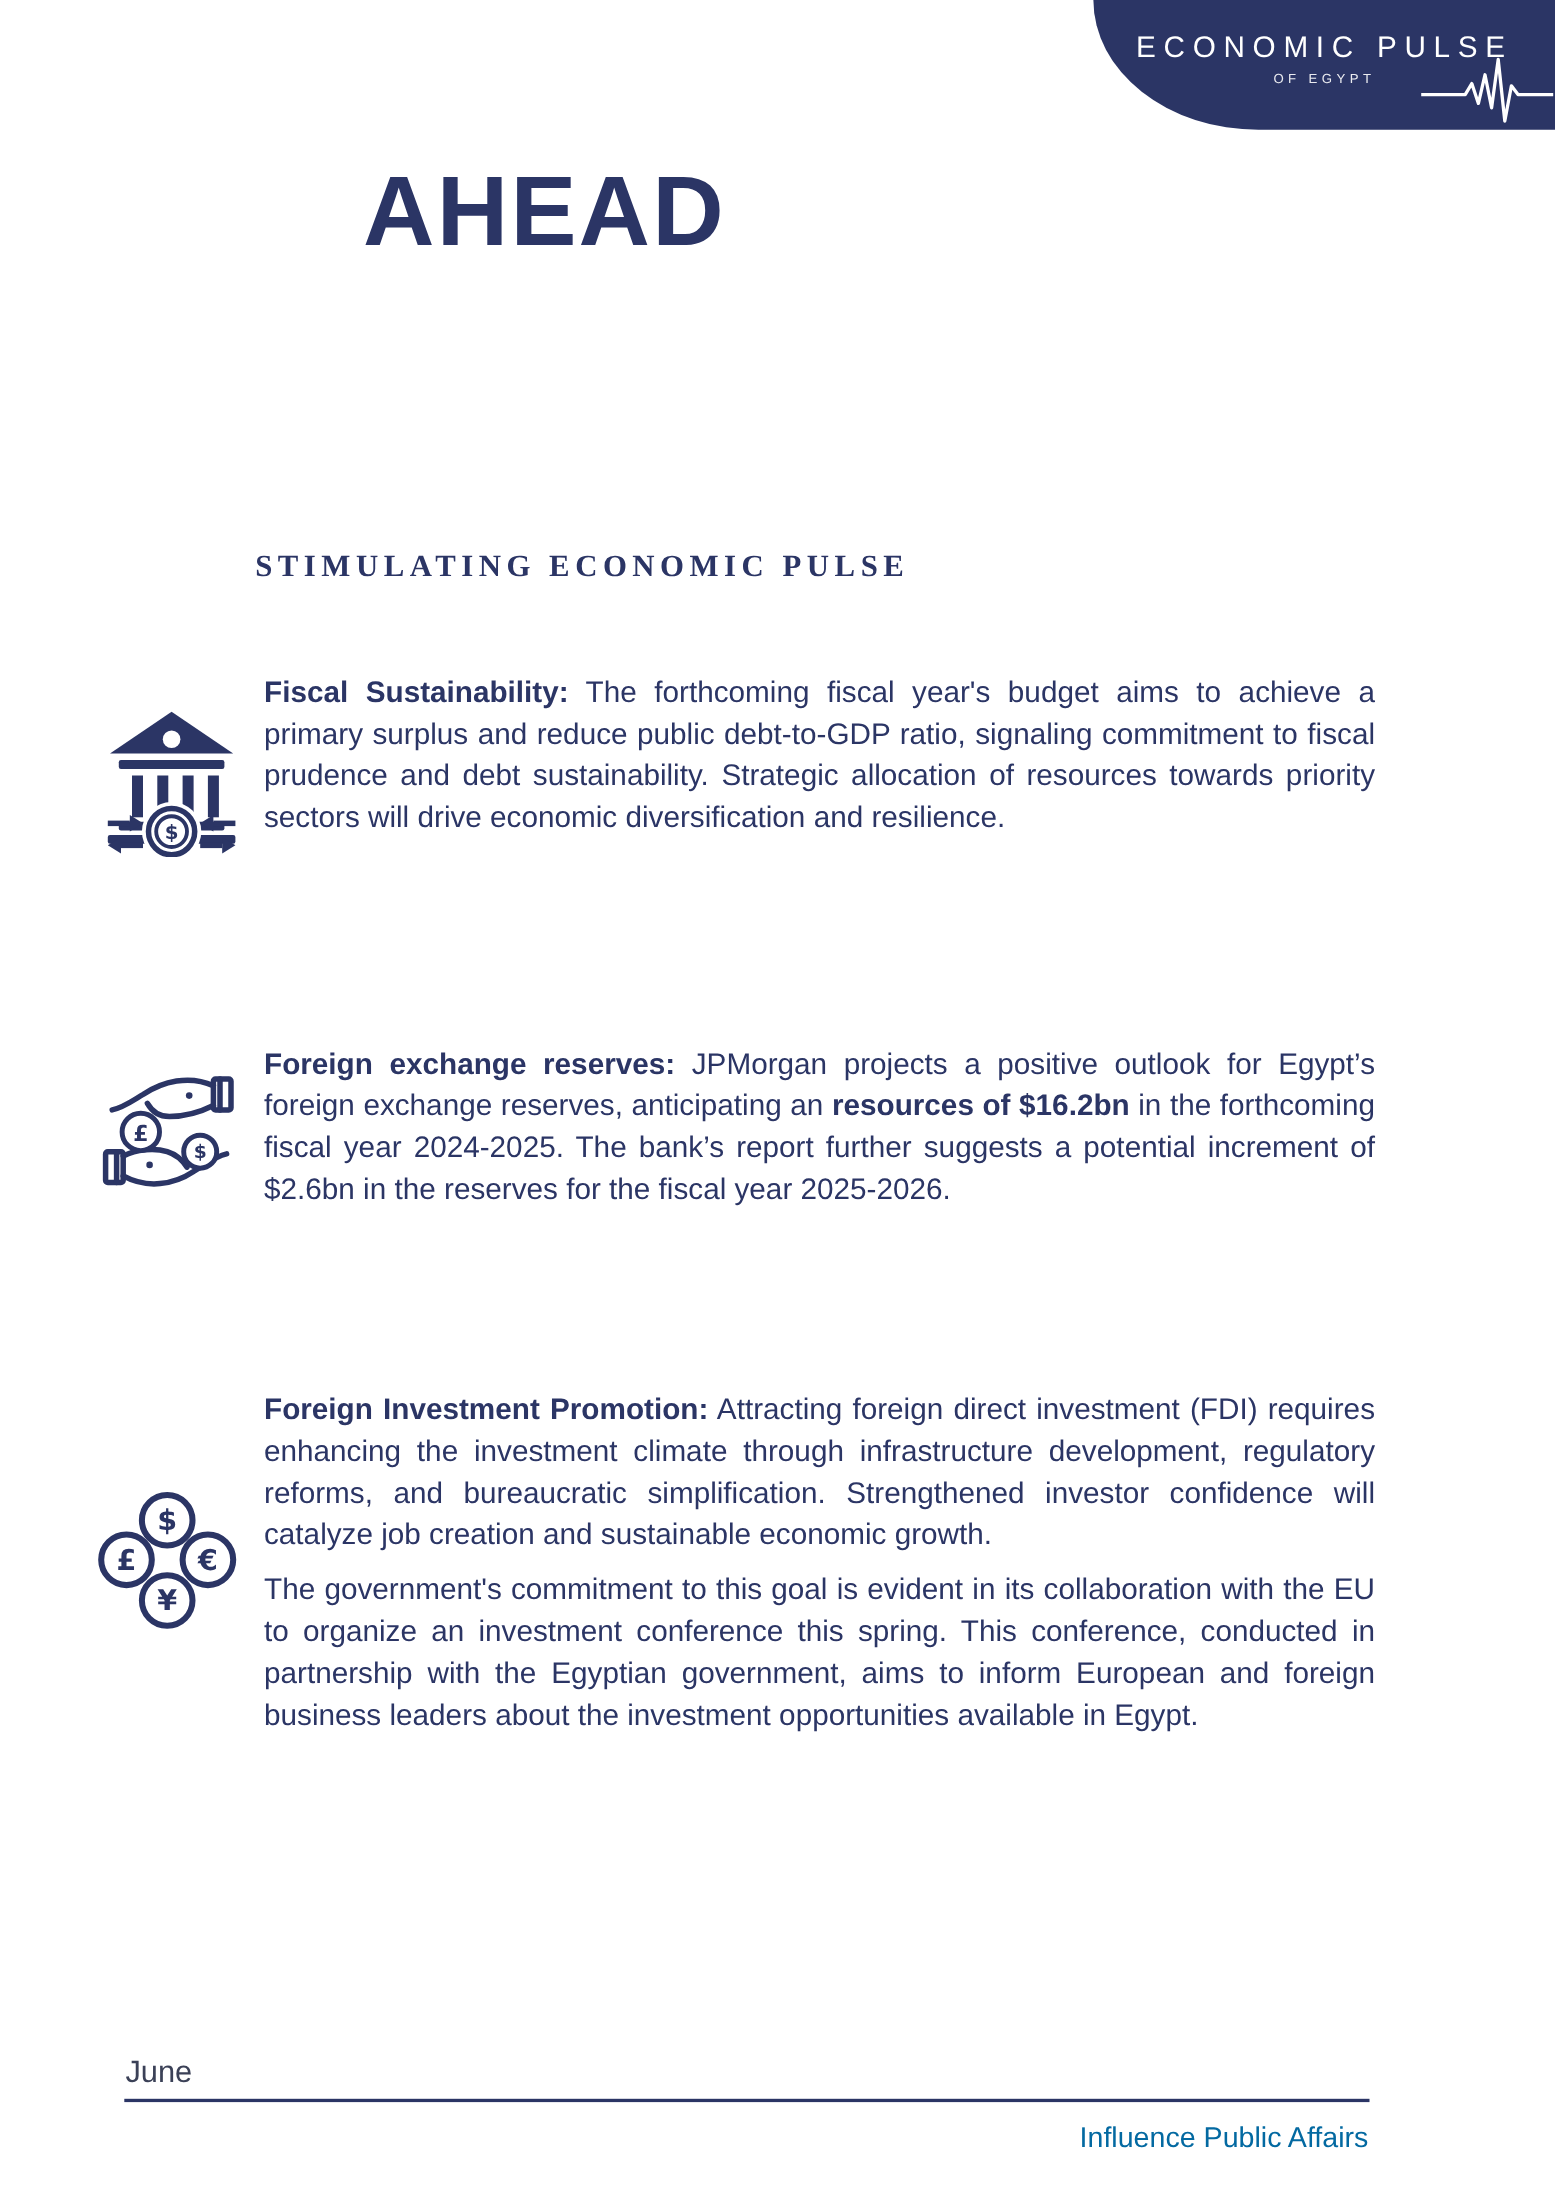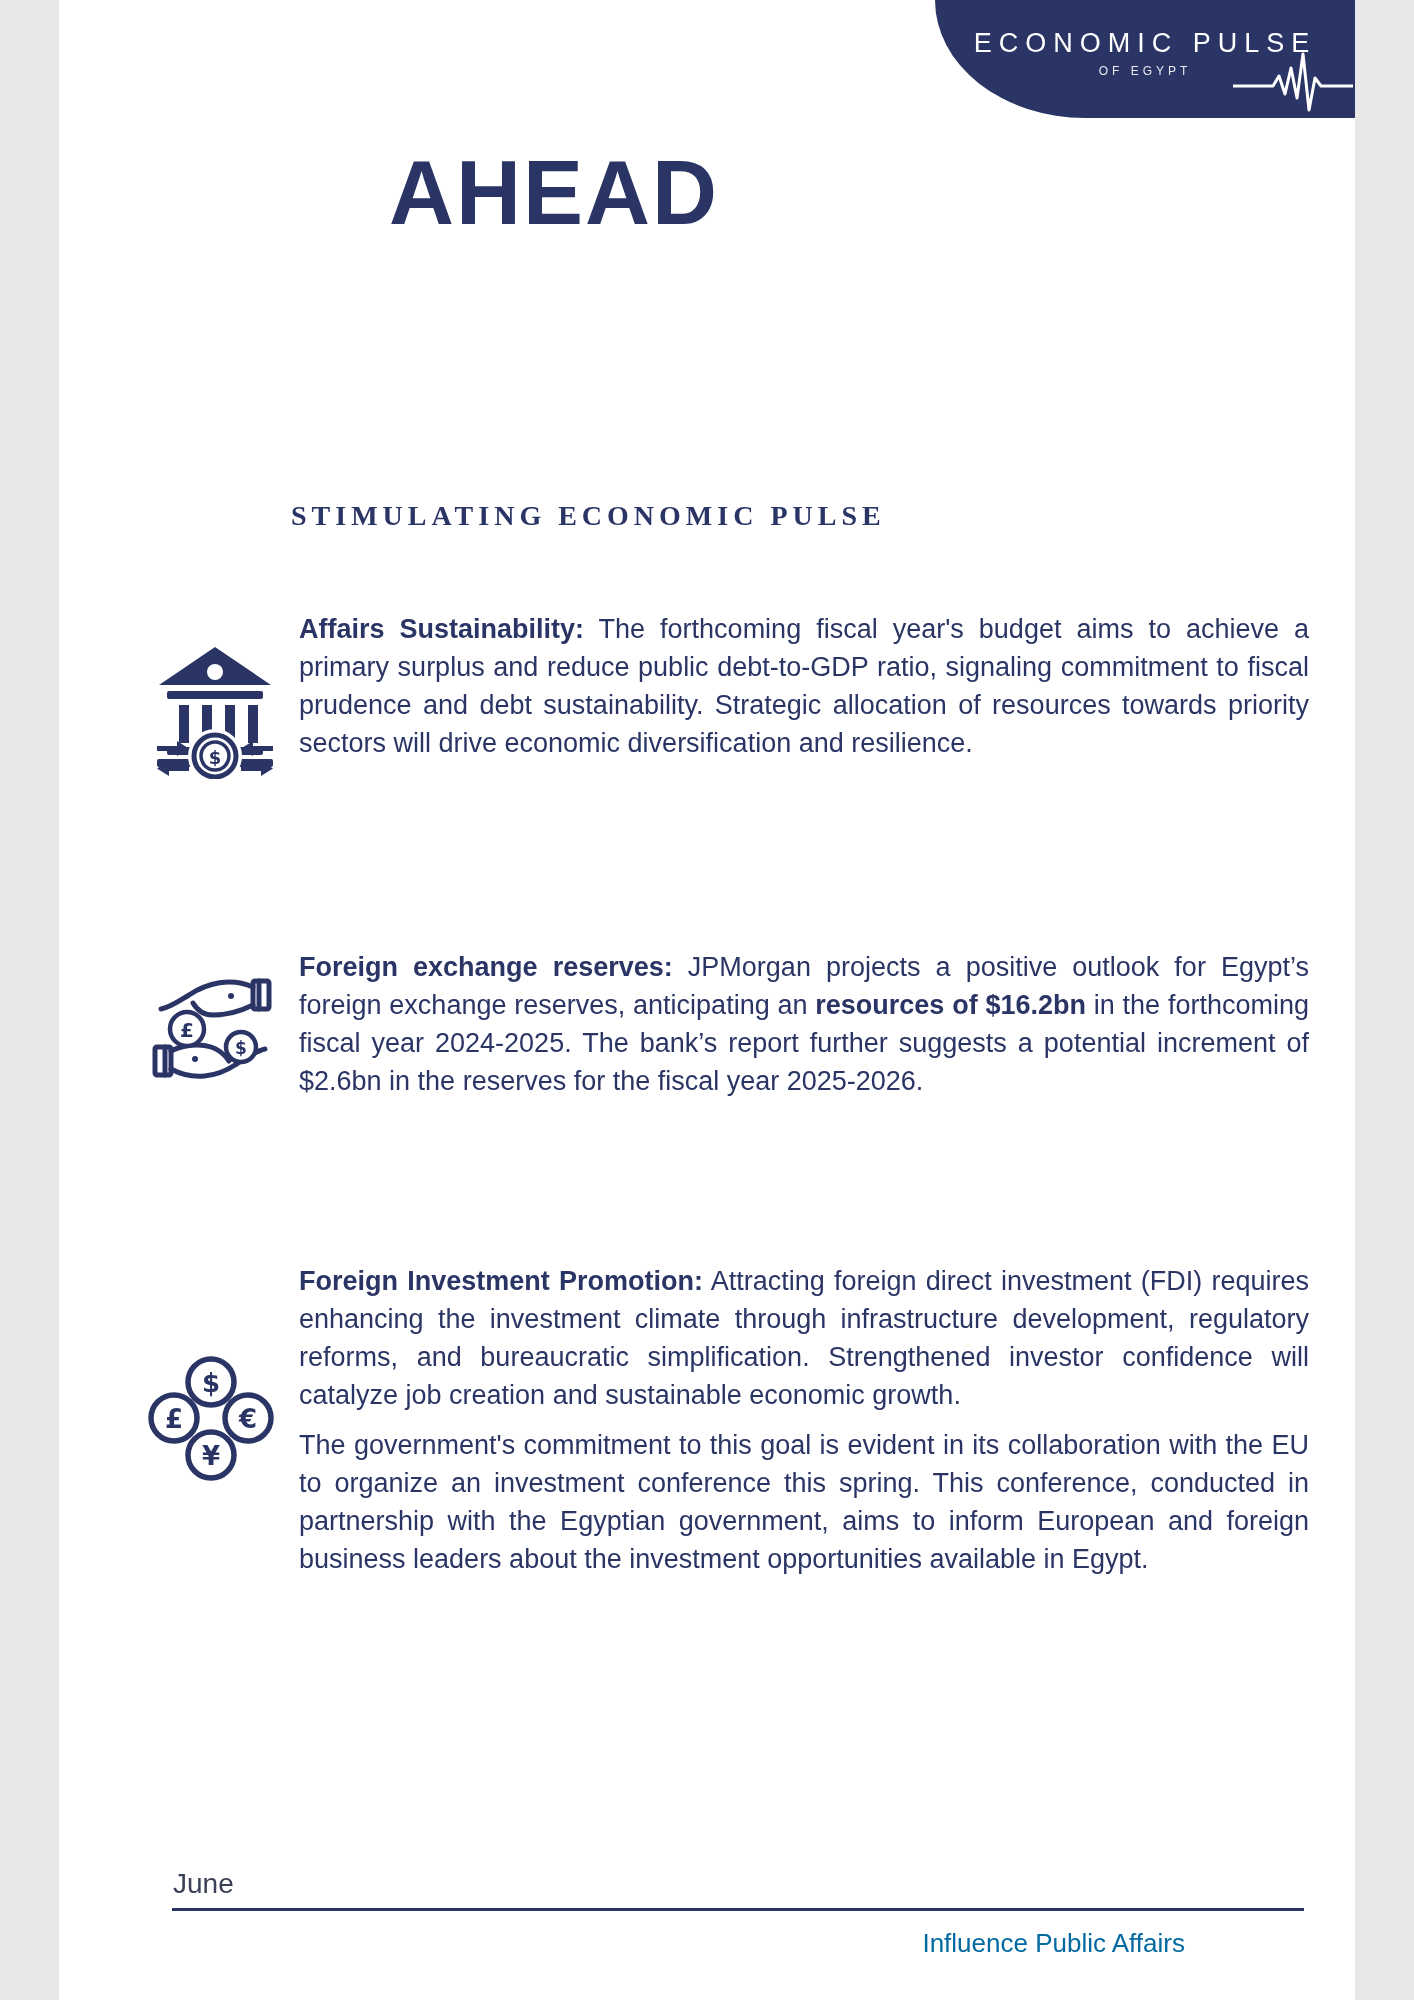--- a/index.html
+++ b/index.html
@@ -1,19 +1,19 @@
 <!DOCTYPE html>
 <html><head>
 <meta charset="utf-8">
 <style>
   * { margin:0; padding:0; box-sizing:border-box; }
   html,body { background:#e8e8e8; }
   .page {
     position:relative;
-    width:1296px; height:2000px;
+    width:1414px; height:2000px;
     margin:0 auto;
     background:#ffffff;
     overflow:hidden;
     font-family:"Liberation Sans", sans-serif;
     color:#2b3565;
   }
 
   
   .badge {
     position:absolute; top:0; right:0;
@@ -121,21 +121,21 @@
         <polygon points="14,116 14,131 2,123.5"></polygon>
         <rect x="14" y="121" width="20" height="5"></rect>
         <rect x="98" y="101" width="20" height="5"></rect>
         <polygon points="98,96 98,111 86,103.5"></polygon>
         <polygon points="106,116 106,131 118,123.5"></polygon>
         <rect x="86" y="121" width="20" height="5"></rect>
       </g>
     </svg>
   </div>
   <div class="article-text" id="article1-text">
-    <p><span class="b">Affairs Sustainability:</span><span> The forthcoming fiscal year's budget aims to achieve a primary surplus and reduce public debt-to-GDP ratio, signaling commitment to fiscal prudence and debt sustainability. Strategic allocation of resources towards priority sectors will drive economic diversification and resilience.</span></p>
+    <p><span class="b">Fiscal Sustainability:</span><span> The forthcoming fiscal year's budget aims to achieve a primary surplus and reduce public debt-to-GDP ratio, signaling commitment to fiscal prudence and debt sustainability. Strategic allocation of resources towards priority sectors will drive economic diversification and resilience.</span></p>
   </div>
 
   <div class="article-icon" id="article2-icon">
     <svg width="130" height="130" viewBox="0 0 130 130">
       <g fill="none" stroke="#2b3565" stroke-width="5" stroke-linecap="round" stroke-linejoin="round">
         <rect x="106" y="18" width="16" height="28" rx="2"></rect>
         <line x1="112" y1="18" x2="112" y2="46"></line>
         <path d="M106,24 C84,14 60,20 42,32 C32,38 24,44 14,46"></path>
         <path d="M106,42 C94,48 80,52 66,52 C57,52 50,47 46,40"></path>
         <rect x="8" y="84" width="16" height="28" rx="2"></rect>

